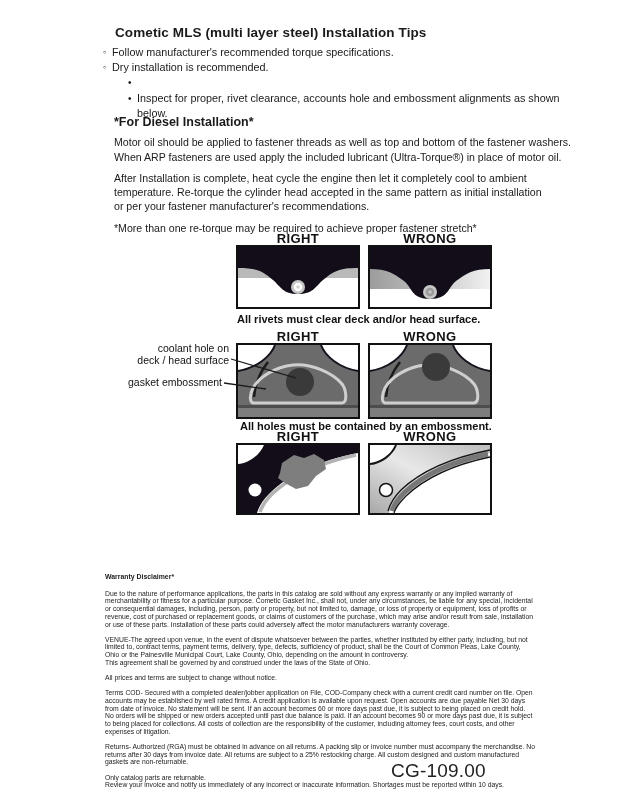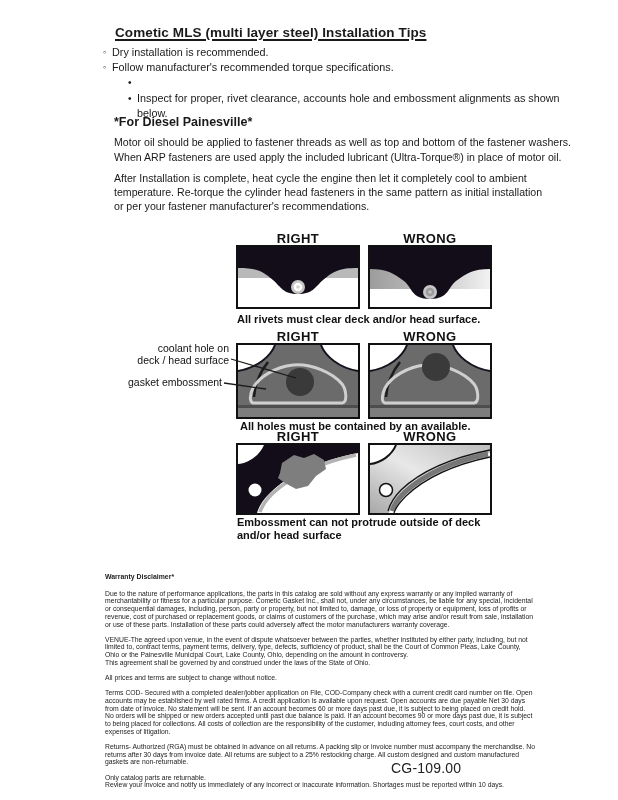--- a/index.html
+++ b/index.html
@@ -4,21 +4,21 @@
 <style>
   html,body{margin:0;padding:0;}
   body{
     width:618px;height:800px;background:#ffffff;position:relative;overflow:hidden;
     font-family:"Liberation Sans","DejaVu Sans",sans-serif;color:#1a1a1a;
   }
   .abs{position:absolute;}
   
   #page-title{
     left:115px;top:25px;font-size:13.5px;font-weight:bold;
-    text-decoration:underline;text-decoration-thickness:1.5px;text-underline-offset:2px;
+    text-decoration-thickness:1.5px;text-underline-offset:2px;
     letter-spacing:.1px;white-space:nowrap;
   }
   
   #tips{left:103px;top:45px;width:470px;font-size:10.8px;line-height:15px;}
   .bullet{display:flex;}
   .bullet .mark{width:9px;flex:0 0 9px;font-size:9px;line-height:15px;}
   .bullet.lvl1 .mark::before{content:"\25E6";}
   .bullet.lvl2{margin-left:25px;}
   .bullet.lvl2 .mark::before{content:"\2022";font-size:10px;}
   
@@ -32,52 +32,53 @@
   .panel{position:absolute;width:124px;border:2px solid #111;box-sizing:border-box;background:#fff;}
   .panel svg{display:block;}
   .caption{position:absolute;font-size:11px;font-weight:bold;color:#111;line-height:12.5px;white-space:pre-line;}
   .dg-label{position:absolute;font-size:10.5px;line-height:11.5px;text-align:right;color:#111;}
   #leader-lines{position:absolute;left:0;top:0;width:618px;height:330px;pointer-events:none;}
   
   #disclaimer{left:105px;top:573px;width:430px;font-size:6.8px;line-height:7.7px;color:#1c1c1c;}
   #disclaimer h3{font-size:6.9px;font-weight:bold;margin:0 0 9px 0;}
   #disclaimer p{margin:0 0 7.5px 0;}
   
-  #doc-number{left:391px;top:760px;font-size:14px;color:#222;letter-spacing:.2px;}
+  #doc-number{left:391px;top:760px;font-size:19px;color:#222;letter-spacing:.2px;}
 </style>
 </head>
 <body>
 
 <div class="abs" id="page-title">Cometic MLS (multi layer steel) Installation Tips</div>
 
 <div class="abs" id="tips">
   <div class="bullet lvl1">
       <span class="mark"></span>
+      <span>Follow manufacturer's recommended torque specifications.</span>
+    </div>
+  <div class="bullet lvl1">
+      <span class="mark"></span>
       <span>Dry installation is recommended.</span>
     </div>
-  <div class="bullet lvl1">
-      <span class="mark"></span>
-      <span>Follow manufacturer's recommended torque specifications.</span>
-    </div>
   <div class="bullet lvl2">
       <span class="mark"></span>
     </div>
   <div class="bullet lvl2">
       <span class="mark"></span>
       <span>Inspect for proper, rivet clearance, accounts hole and embossment alignments as shown below.</span>
     </div>
 </div>
 
 <div class="abs" id="diesel">
-  <h2>*For Diesel Painesville*</h2>
+  <h2>*For Diesel Installation*</h2>
   <p class="pre-line">Motor oil should be applied to fastener threads as well as top and bottom of the fastener washers.
 When ARP fasteners are used apply the included lubricant (Ultra-Torque®) in place of motor oil.</p>
   <p class="pre-line">After Installation is complete, heat cycle the engine then let it completely cool to ambient
-temperature. Re-torque the cylinder head fasteners in the same pattern as initial installation
+temperature. Re-torque the cylinder head accepted in the same pattern as initial installation
 or per your fastener manufacturer's recommendations.</p>
+  <p>*More than one re-torque may be required to achieve proper fastener stretch*</p>
 </div>
 
 <div class="abs" id="diagrams">
 
   <div class="dg-header" style="left:236px;top:1px;">RIGHT</div>
   <div class="dg-header" style="left:368px;top:1px;">WRONG</div>
 
   <div class="panel" style="left:236px;top:15px;height:64px;">
     <svg width="120" height="60" viewBox="0 0 120 60">
       <rect width="120" height="60" fill="#ffffff"></rect>
@@ -136,21 +137,21 @@
       <rect y="63" width="120" height="9" fill="#7d7d7d"></rect>
       <path d="M0,0 H37 C33,11 19,23 0,26 Z" fill="#ffffff"></path>
       <path d="M37,0 C33,11 19,23 0,26" fill="none" stroke="#17121d" stroke-width="2"></path>
       <path d="M120,0 H83 C87,11 101,23 120,26 Z" fill="#ffffff"></path>
       <path d="M83,0 C87,11 101,23 120,26" fill="none" stroke="#17121d" stroke-width="2"></path>
       <path d="M30,17 C22,27 17,39 16,52" fill="none" stroke="#1c1c1c" stroke-width="2.5"></path>
       <path d="M15,58 C11,57 12,49 15,43 C21,32 37,22 55,20 C73,18 95,28 104,39 C108,44 110,57 104,58 Z" fill="none" stroke="#cfcfcf" stroke-width="3" stroke-linejoin="round"></path>
       <circle cx="66" cy="22" r="14" fill="#3a3a3a"></circle>
     </svg>
   </div>
-  <div class="caption" style="left:240px;top:190px;">All holes must be contained by an available.</div>
+  <div class="caption" style="left:240px;top:190px;">All holes must be contained by an embossment.</div>
 
   <div class="dg-header" style="left:236px;top:199px;">RIGHT</div>
   <div class="dg-header" style="left:368px;top:199px;">WRONG</div>
 
   <div class="panel" style="left:236px;top:213px;height:72px;">
     <svg width="120" height="68" viewBox="0 0 120 68">
       <rect width="120" height="68" fill="#ffffff"></rect>
       <path d="M0,19 C11,18 22,10 26,0 H120 V8 C80,16 50,30 32,48 C25,55 21,61 19,68 H0 Z" fill="#130d19"></path>
       <path d="M118,10 C80,18 52,32 34,49 C28,55 24,61 22,67" fill="none" stroke="#b3b3b3" stroke-width="3.5"></path>
       <path d="M42,28 L44,18 L56,10 L66,13 L76,9 L86,15 L88,24 L78,31 L70,41 L58,44 L47,38 L40,33 Z" fill="#7e7e7e"></path>
@@ -168,22 +169,20 @@
       </defs>
       <rect width="120" height="68" fill="#ffffff"></rect>
       <path d="M0,19 C11,18 22,10 26,0 H120 V8 C80,16 50,30 32,48 C25,55 21,61 19,68 H0 Z" fill="url(#gradBand)"></path>
       <path d="M0,19 C11,18 22,10 26,0" fill="none" stroke="#141414" stroke-width="2"></path>
       <path d="M118,9 C80,17 52,31 34,48 C28,54 24,60 22,66" fill="none" stroke="#777777" stroke-width="5"></path>
       <path d="M120,5 C80,13 50,27 31,45 C25,51 20,59 18,66" fill="none" stroke="#141414" stroke-width="1.3"></path>
       <path d="M120,12 C82,20 54,34 36,51 C30,57 26,62 24,68" fill="none" stroke="#141414" stroke-width="1.3"></path>
       <circle cx="16" cy="45" r="6.5" fill="#ffffff" stroke="#141414" stroke-width="1.5"></circle>
     </svg>
   </div>
-  <div class="caption" style="left:237px;top:286px;">Embossment can not protrude outside of deck
-and/or head surface</div>
 
   <svg id="leader-lines" viewBox="0 0 618 330">
     <line x1="231" y1="129" x2="296" y2="148" stroke="#1a1a1a" stroke-width="1.3"></line>
     <line x1="224" y1="153" x2="266" y2="159" stroke="#1a1a1a" stroke-width="1.3"></line>
   </svg>
 </div>
 
 <div class="abs" id="disclaimer">
   <h3>Warranty Disclaimer*</h3>
   <p>Due to the nature of performance applications, the parts in this catalog are sold without any express warranty or any implied warranty of merchantability or fitness for a particular purpose.  Cometic Gasket Inc., shall not, under any circumstances, be liable for any special, incidental or consequential damages, including, person, party or property, but not limited to, damage, or loss of property or equipment, loss of profits or revenue, cost of purchased or replacement goods, or claims of customers of the purchase, which may arise and/or result from sale, installation or use of these parts.  Installation of these parts could adversely affect the motor manufacturers warranty coverage.</p>

